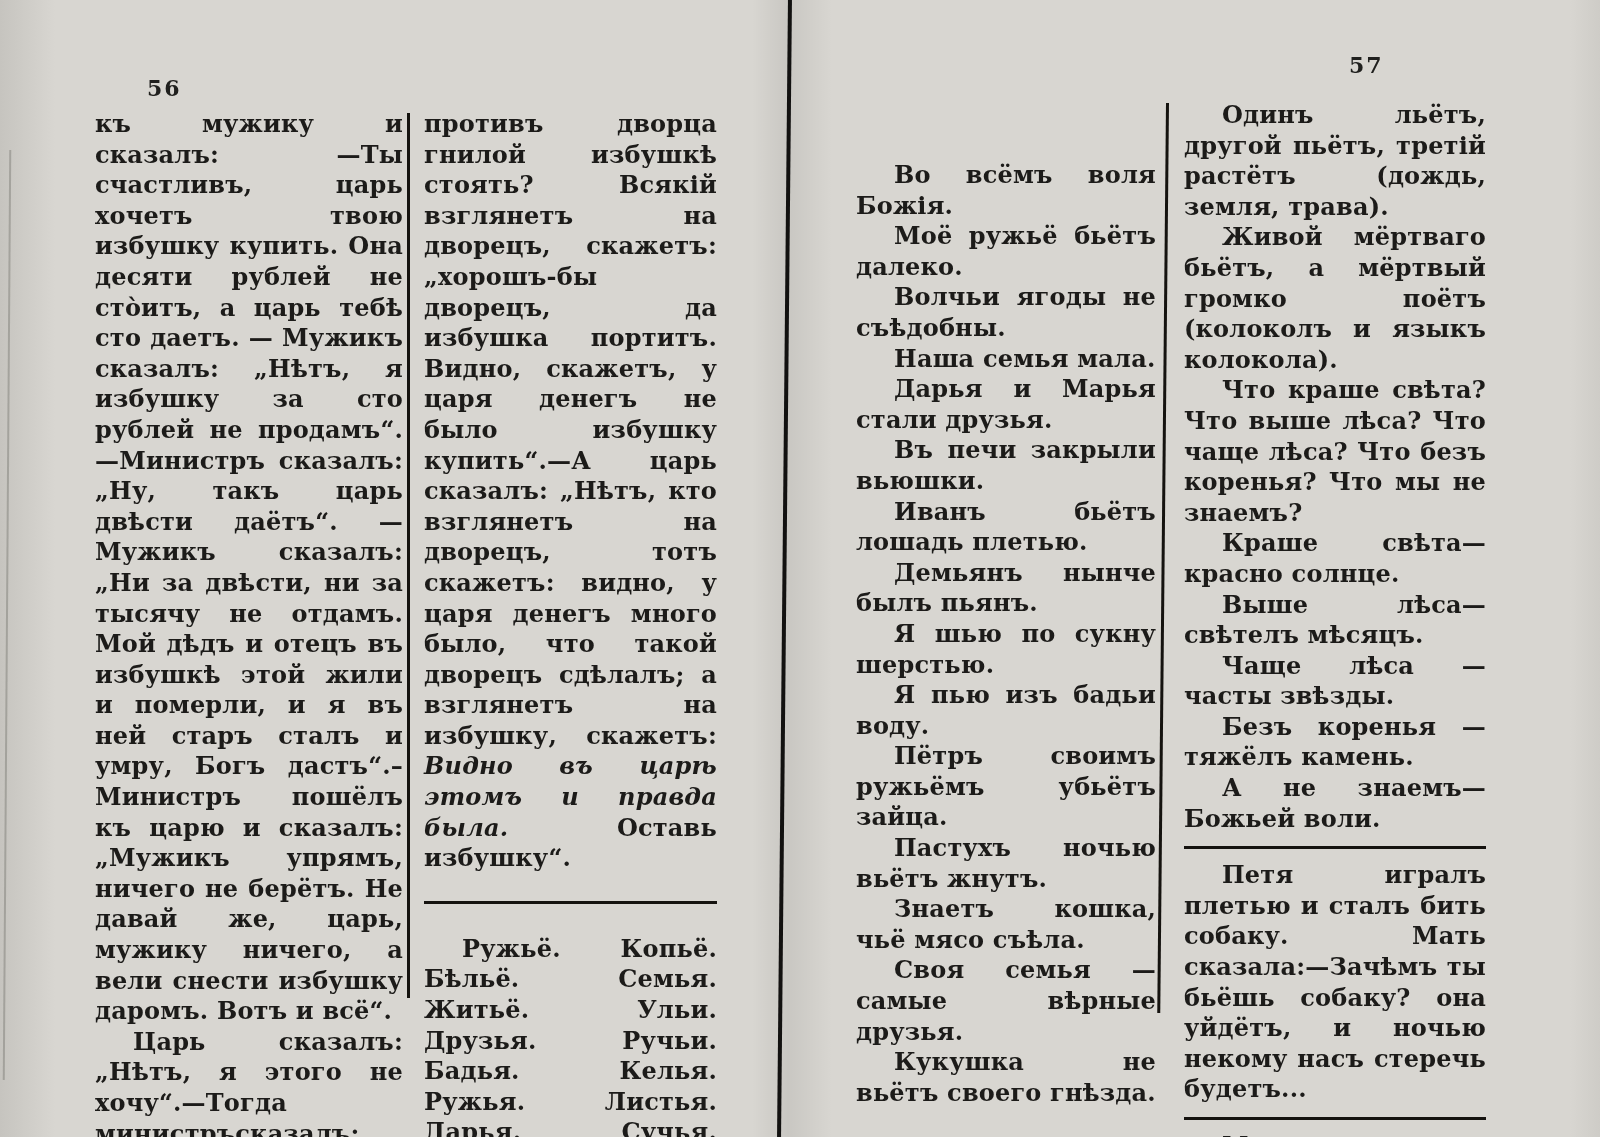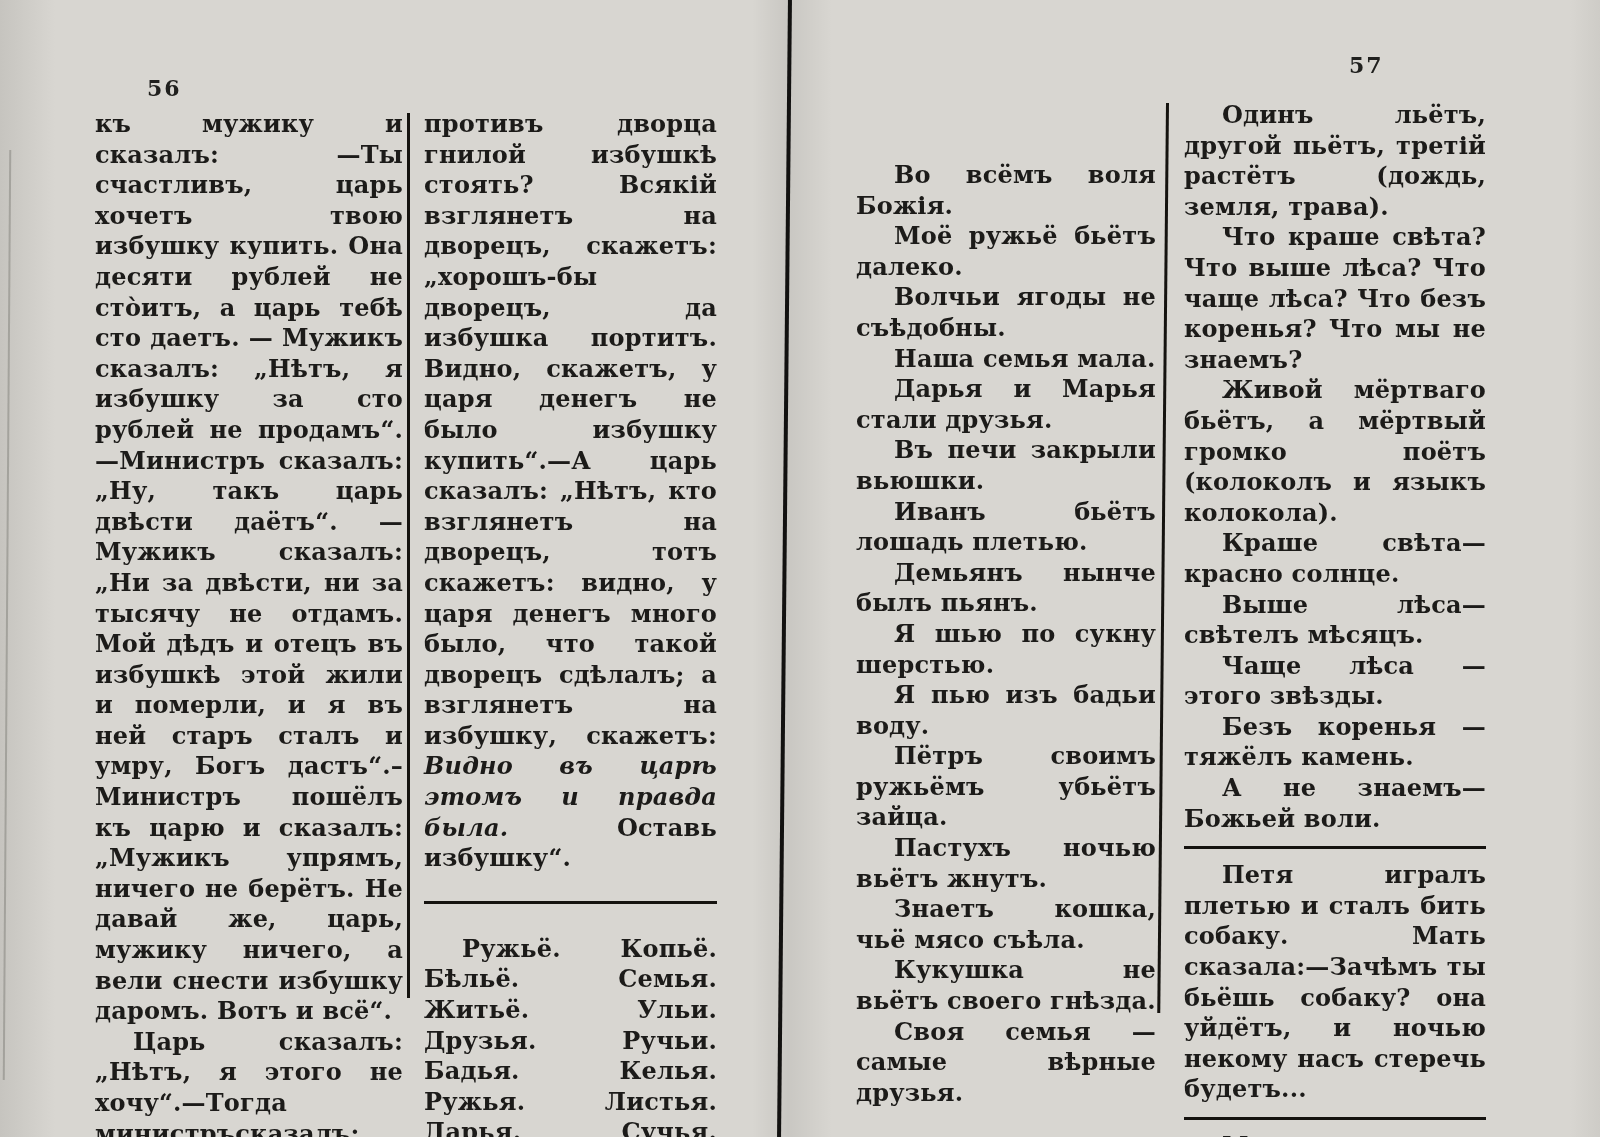--- a/index.html
+++ b/index.html
@@ -76,31 +76,31 @@
       <p class="para indent"><span>Наша семья мала.</span></p>
       <p class="para indent"><span>Дарья и Марья стали друзья.</span></p>
       <p class="para indent"><span>Въ печи закрыли вьюшки.</span></p>
       <p class="para indent"><span>Иванъ бьётъ лошадь плетью.</span></p>
       <p class="para indent"><span>Демьянъ нынче былъ пьянъ.</span></p>
       <p class="para indent"><span>Я шью по сукну шерстью.</span></p>
       <p class="para indent"><span>Я пью изъ бадьи воду.</span></p>
       <p class="para indent"><span>Пётръ своимъ ружьёмъ убьётъ зайца.</span></p>
       <p class="para indent"><span>Пастухъ ночью вьётъ жнутъ.</span></p>
       <p class="para indent"><span>Знаетъ кошка, чьё мясо съѣла.</span></p>
+      <p class="para indent"><span>Своя семья — самые вѣрные друзья.</span></p>
       <p class="para indent"><span>Кукушка не вьётъ своего гнѣзда.</span></p>
-      <p class="para indent"><span>Своя семья — самые вѣрные друзья.</span></p>
     </div>
   <div id="vdiv57" class="vdiv"></div>
   <div id="col-57-2" class="col">
       <p class="para indent"><span>Одинъ льётъ, другой пьётъ, третій растётъ (дождь, земля, трава).</span></p>
+      <p class="para indent"><span>Живой мёртваго бьётъ, а мёртвый громко поётъ (колоколъ и языкъ колокола).</span></p>
       <p class="para indent"><span>Что краше свѣта? Что выше лѣса? Что чаще лѣса? Что безъ коренья? Что мы не знаемъ?</span></p>
-      <p class="para indent"><span>Живой мёртваго бьётъ, а мёртвый громко поётъ (колоколъ и языкъ колокола).</span></p>
       <p class="para indent"><span>Краше свѣта—красно солнце.</span></p>
       <p class="para indent"><span>Выше лѣса—свѣтелъ мѣсяцъ.</span></p>
-      <p class="para indent"><span>Чаще лѣса — этого звѣзды.</span></p>
+      <p class="para indent"><span>Чаще лѣса — часты звѣзды.</span></p>
       <p class="para indent"><span>Безъ коренья — тяжёлъ камень.</span></p>
       <p class="para indent"><span>А не знаемъ—Божьей воли.</span></p>
       <div class="rule"></div>
       <p class="para indent"><span>Петя игралъ плетью и сталъ бить собаку. Мать сказала:—Зачѣмъ ты бьёшь собаку? она уйдётъ, и ночью некому насъ стеречь будетъ...</span></p>
       <div class="rule"></div>
       <p class="para indent"><span>Мать съ дочерью достали бадью воды и хо-</span></p>
     </div>
 </div>
 
 </body></html>

